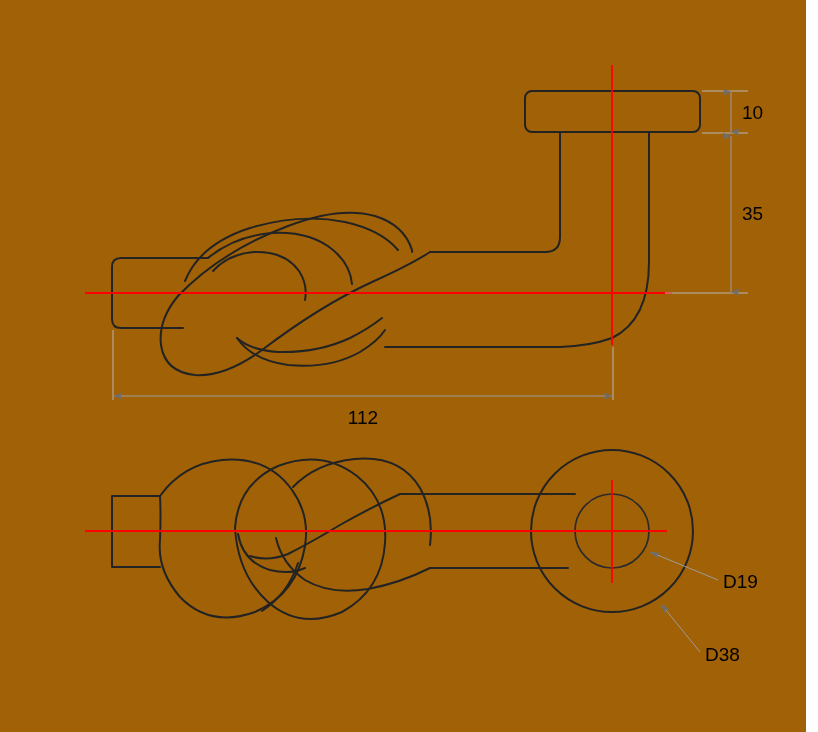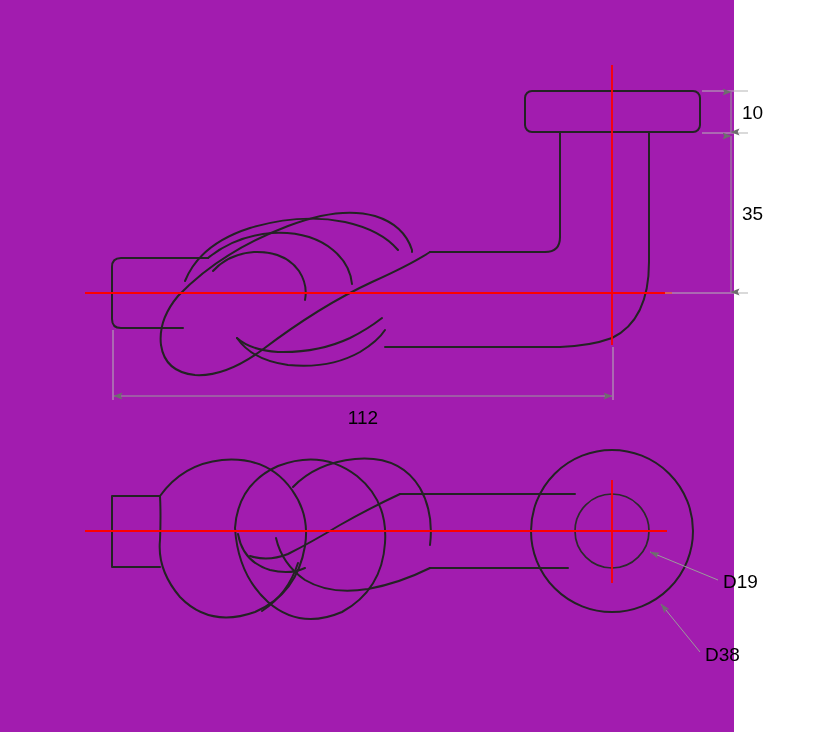--- a/index.html
+++ b/index.html
@@ -9,23 +9,23 @@
     background: #ffffff;
   }
   body {
     width: 818px;
     height: 732px;
     overflow: hidden;
     font-family: "Liberation Sans", sans-serif;
   }
   #drawing-root {
     position: relative;
-    width: 734px;
+    width: 806px;
     height: 732px;
-    background: #a21caf;
+    background: #a16207;
   }
   #cad-svg {
     display: block;
     width: 818px;
     height: 732px;
   }
   .part-outline {
     fill: none;
     stroke: #232323;
     stroke-width: 2;

